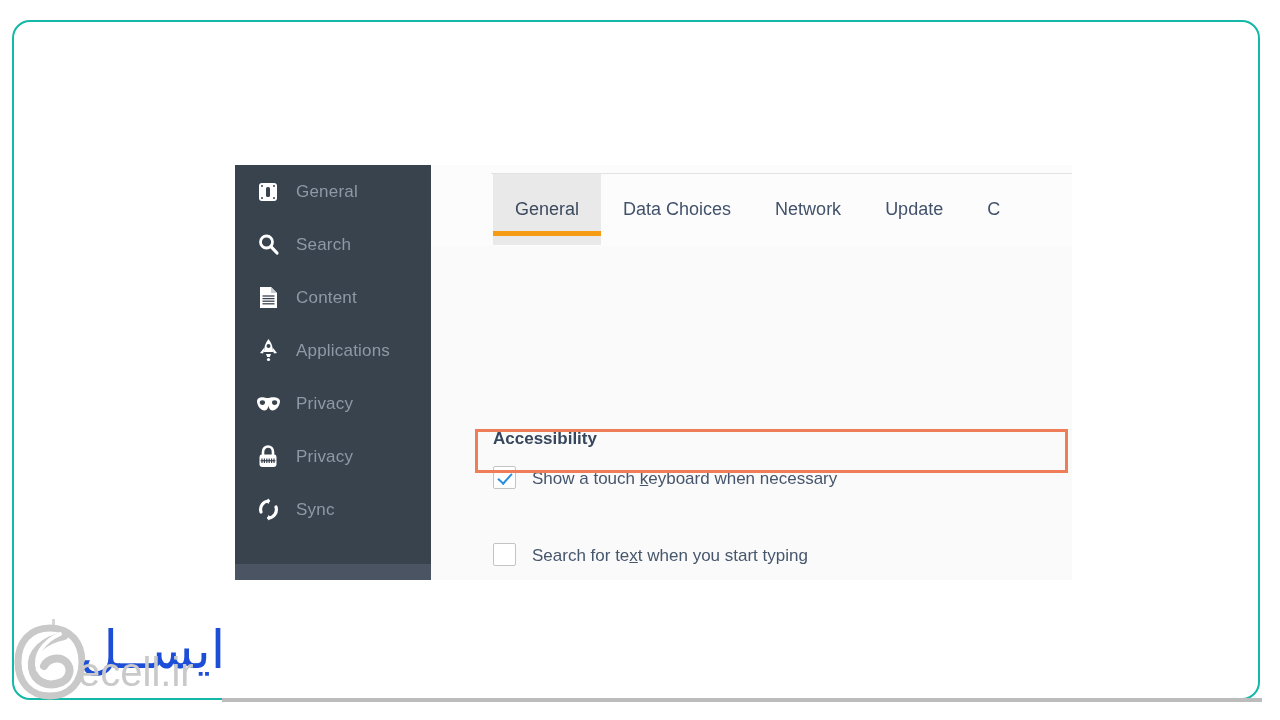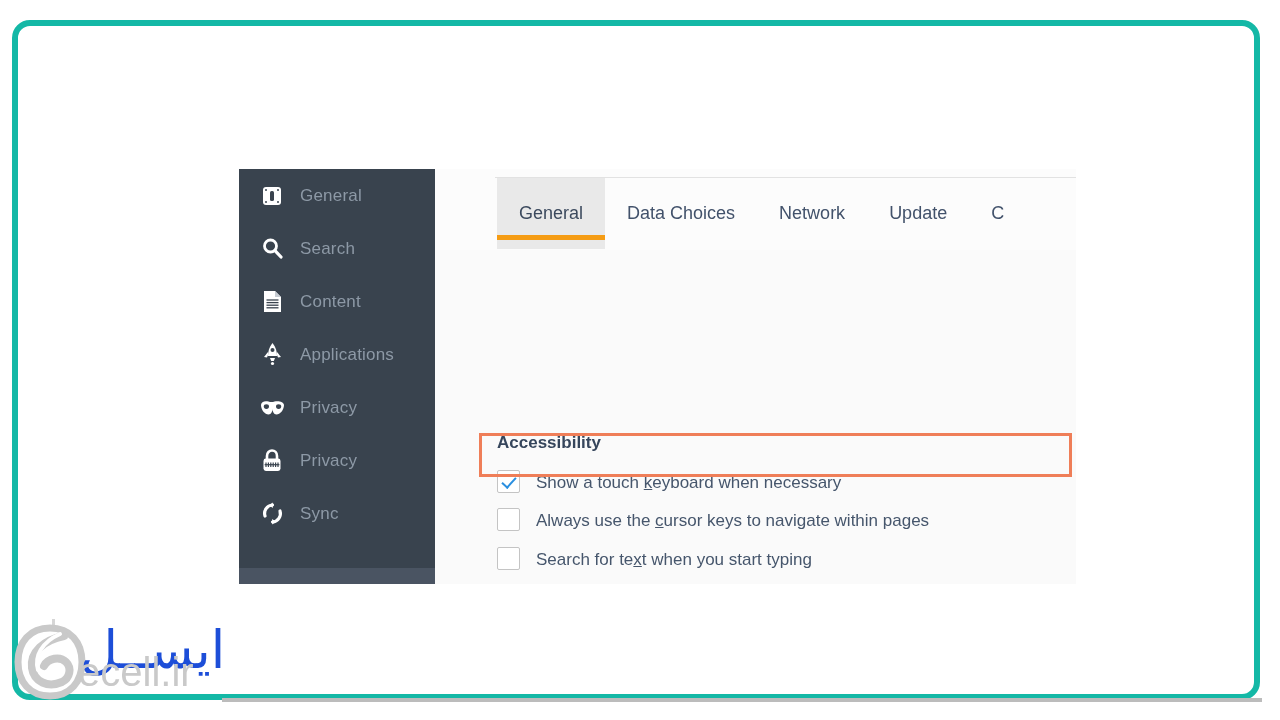--- a/index.html
+++ b/index.html
@@ -15,21 +15,21 @@
     position: relative;
   }
 
   
   #page-frame {
     position: absolute;
     left: 12px;
     top: 20px;
     width: 1248px;
     height: 680px;
-    border: 6px solid #14b8a6;
+    border: 2px solid #14b8a6;
     border-radius: 18px;
     box-sizing: border-box;
     background: #ffffff;
   }
   #frame-bottom-rule {
     position: absolute;
     left: 222px;
     top: 698px;
     width: 1040px;
     height: 4px;
@@ -418,24 +418,20 @@
 
       <div id="settings-body">
 
         <div class="group-heading" id="heading-accessibility">Accessibility</div>
 
         <div class="check-row" id="row-touch-keyboard">
           <span class="checkbox checked"></span>
           <span class="check-label"><span>Show a touch </span><u>k</u><span>eyboard when necessary</span></span>
         </div>
 
-        <div class="check-row" id="row-cursor-keys">
-          <span class="checkbox"></span>
-          <span class="check-label"><span>Always use the </span><u>c</u><span>ursor keys to navigate within pages</span></span>
-        </div>
 
         <div class="check-row" id="row-find-as-type">
           <span class="checkbox"></span>
           <span class="check-label"><span>Search for te</span><u>x</u><span>t when you start typing</span></span>
         </div>
 
         <div class="check-row" id="row-warn-redirect">
           
           
         </div>

